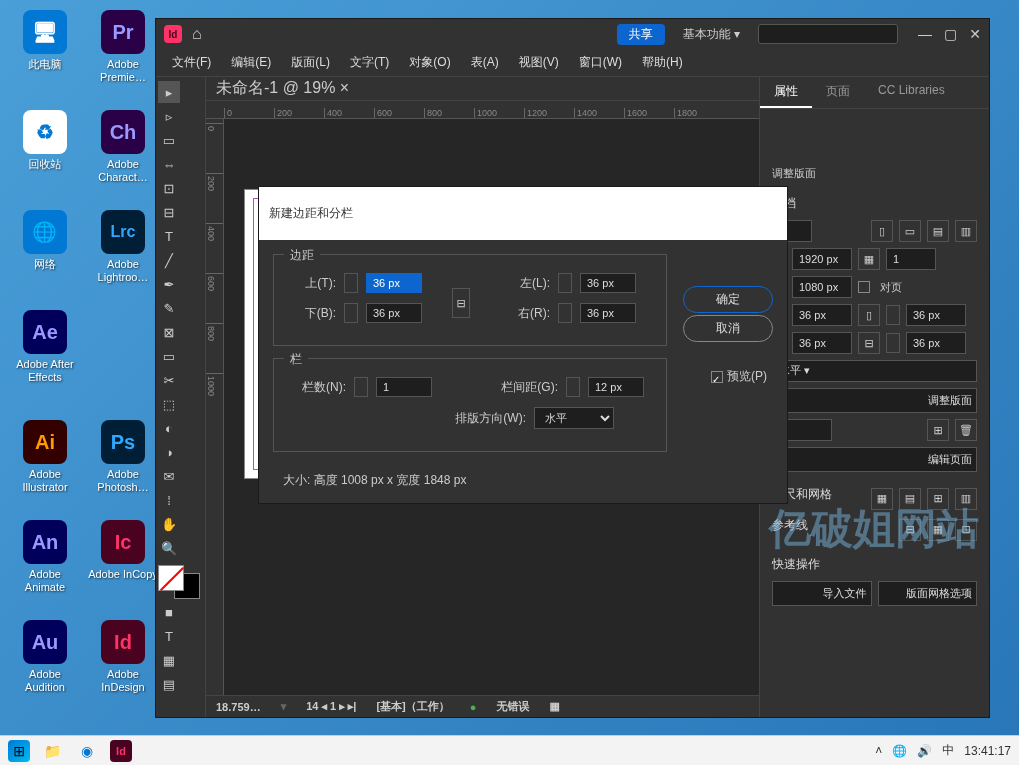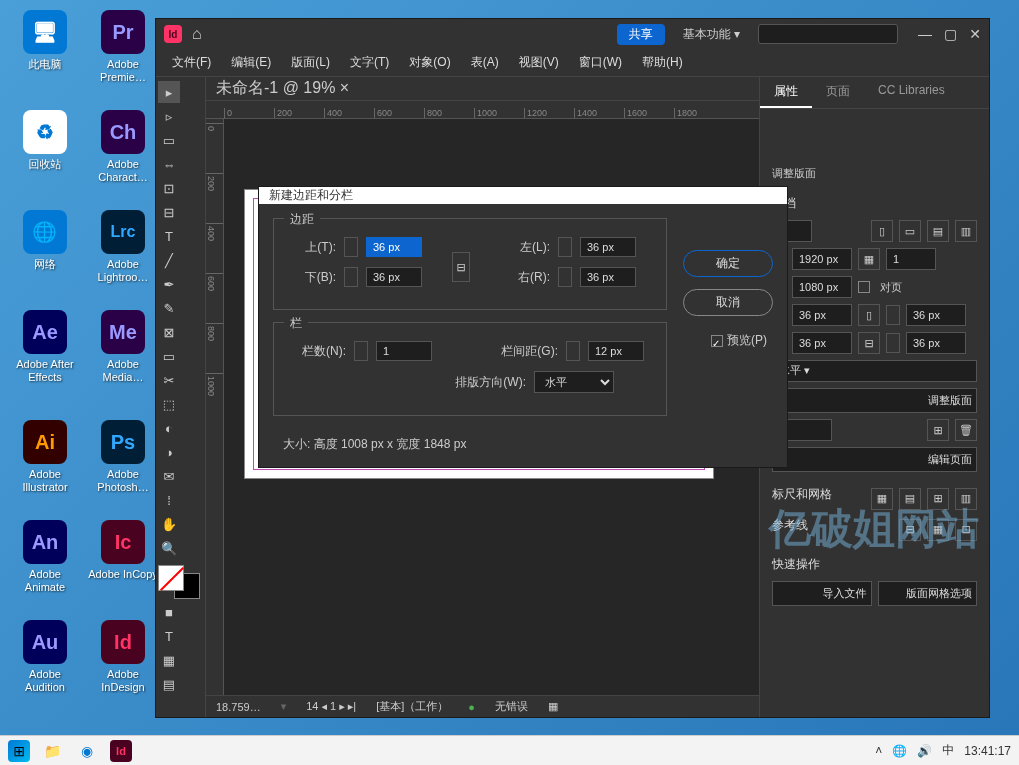--- a/index.html
+++ b/index.html
@@ -33,47 +33,47 @@
 .canvas-area { flex: 1; background: #262626; display: flex; flex-direction: column; position: relative; }
 .doc-tab { height: 24px; background: #323232; display: flex; align-items: center; padding: 0 10px; color: #ccc; font-size: 16px; border-bottom: 1px solid #444; }
 .ruler-h { height: 18px; background: #323232; border-bottom: 1px solid #555; color: #888; font-size: 9px; display: flex; align-items: flex-end; padding-left: 18px; overflow: hidden; }
 .ruler-h span { flex: 0 0 50px; border-left: 1px solid #666; padding-left: 2px; }
 .canvas-main { flex: 1; display: flex; }
 .ruler-v { width: 18px; background: #323232; border-right: 1px solid #555; color: #888; font-size: 9px; writing-mode: vertical-lr; display: flex; padding-top: 4px; }
 .ruler-v span { flex: 0 0 50px; border-top: 1px solid #666; padding-top: 2px; }
 .canvas { flex: 1; background: #262626; position: relative; overflow: hidden; }
 .page { position: absolute; left: 20px; top: 70px; width: 470px; height: 290px; background: white; border: 1px solid #888; }
 .page::after { content: ''; position: absolute; left: 8px; top: 8px; right: 8px; bottom: 8px; border: 1px solid #c049b5; }
-.statusbar { height: 22px; background: #323232; display: flex; align-items: center; padding: 0 10px; gap: 20px; color: #ccc; font-size: 11px; border-top: 1px solid #444; }
+.statusbar { height: 22px; background: #323232; display: flex; align-items: center; padding: 0 10px; gap: 20px; color: #ccc; font-size: 11px; border-top: 1px solid #444; font-weight: bold; }
 .right-panel { width: 230px; background: #323232; border-left: 1px solid #444; color: #ccc; display: flex; flex-direction: column; gap: 47px; }
 .panel-tabs { height: 32px; display: flex; border-bottom: 1px solid #444; }
 .panel-tab { padding: 6px 14px; font-size: 12px; color: #999; cursor: pointer; }
 .panel-tab.active { color: #fff; border-bottom: 2px solid #fff; }
 .panel-body { padding: 10px 12px; font-size: 11px; }
 .panel-section { margin-bottom: 14px; }
 .panel-section .title { font-size: 12px; margin-bottom: 8px; color: #ddd; }
 .panel-row { display: flex; align-items: center; gap: 6px; margin-bottom: 6px; }
 .panel-input { background: #1e1e1e; border: 1px solid #555; color: #ddd; padding: 2px 6px; font-size: 11px; width: 60px; height: 22px; }
 .panel-dropdown { background: #1e1e1e; border: 1px solid #555; color: #ddd; padding: 2px 6px; font-size: 11px; height: 22px; }
 .panel-btn { background: #1e1e1e; border: 1px solid #555; color: #ddd; padding: 4px; font-size: 11px; text-align: right; flex: 1; cursor: pointer; }
 .panel-icon-btn { width: 22px; height: 22px; border: 1px solid #555; display: flex; align-items: center; justify-content: center; color: #ccc; font-size: 11px; }
 .checkbox { width: 12px; height: 12px; border: 1px solid #888; display: inline-block; margin-right: 4px; }
 .checkbox.checked::after { content: '✓'; color: #fff; font-size: 10px; line-height: 10px; }
 .dialog { position: absolute; left: 258px; top: 186px; width: 530px; background: #323232; border: 1px solid #1a1a1a; color: #ccc; }
-.dialog-title { background: white; color: #333; padding: 0 10px; font-size: 12px; }
+.dialog-title { background: white; color: #333; padding: 18px 10px; font-size: 12px; }
 .dialog-body { padding: 14px; }
 .fieldset { border: 1px solid #555; padding: 18px 12px 12px; margin-bottom: 12px; position: relative; }
 .fieldset .legend { position: absolute; top: -8px; left: 10px; background: #323232; padding: 0 6px; font-size: 12px; }
 .field-row { display: flex; align-items: center; gap: 8px; margin-bottom: 10px; }
 .field-label { font-size: 12px; width: 50px; text-align: right; }
 .stepper { position: relative; width: 14px; height: 20px; border: 1px solid #555; }
 .input-text { background: #1e1e1e; border: 1px solid #555; color: #ddd; padding: 2px 6px; font-size: 11px; width: 56px; height: 20px; }
 .input-text.focused { background: #0d66d0; color: white; border-color: #0d66d0; }
 .link-icon { width: 18px; height: 30px; border: 1px solid #555; display: flex; align-items: center; justify-content: center; font-size: 11px; }
-.dialog-btns { position: absolute; right: 14px; top: 46px; display: flex; flex-direction: column; gap: 12px; }
+.dialog-btns { position: absolute; right: 14px; top: 46px; display: flex; flex-direction: column; gap: 2px; }
 .dialog-btn { width: 90px; padding: 4px; border: 1px solid #888; border-radius: 14px; text-align: center; font-size: 12px; background: transparent; color: #ddd; cursor: pointer; }
 .dialog-btn.primary { border-color: #0d66d0; }
 .preview-chk { position: absolute; right: 20px; top: 128px; font-size: 12px; display: flex; align-items: center; }
 .size-info { font-size: 12px; padding: 8px 0 0 10px; }
 .watermark { position: absolute; font-size: 42px; font-weight: bold; color: rgba(120,180,220,0.5); pointer-events: none; margin-top: 48px; }
 </style>
 </head>
 <body>
 
 <div class="desktop">
@@ -109,24 +109,20 @@
       <div class="icon-box" style="background:#2a0046;color:#9999ff">Pr</div>
       <div class="label">Adobe Premie…</div>
     </div>
   <div class="desktop-icon" style="left:88px;top:110px">
       <div class="icon-box" style="background:#2a0046;color:#9999ff">Ch</div>
       <div class="label">Adobe Charact…</div>
     </div>
   <div class="desktop-icon" style="left:88px;top:210px">
       <div class="icon-box" style="background:#001e36;color:#31a8ff;font-size:16px">Lrc</div>
       <div class="label">Adobe Lightroo…</div>
-    </div>
-  <div class="desktop-icon" style="left:88px;top:310px">
-      <div class="icon-box" style="background:#2a0046;color:#9999ff">Me</div>
-      <div class="label">Adobe Media…</div>
     </div>
   <div class="desktop-icon" style="left:88px;top:420px">
       <div class="icon-box" style="background:#001e36;color:#31a8ff">Ps</div>
       <div class="label">Adobe Photosh…</div>
     </div>
   <div class="desktop-icon" style="left:88px;top:520px">
       <div class="icon-box" style="background:#49021f;color:#ff3366">Ic</div>
       <div class="label">Adobe InCopy</div>
     </div>
   <div class="desktop-icon" style="left:88px;top:620px">

